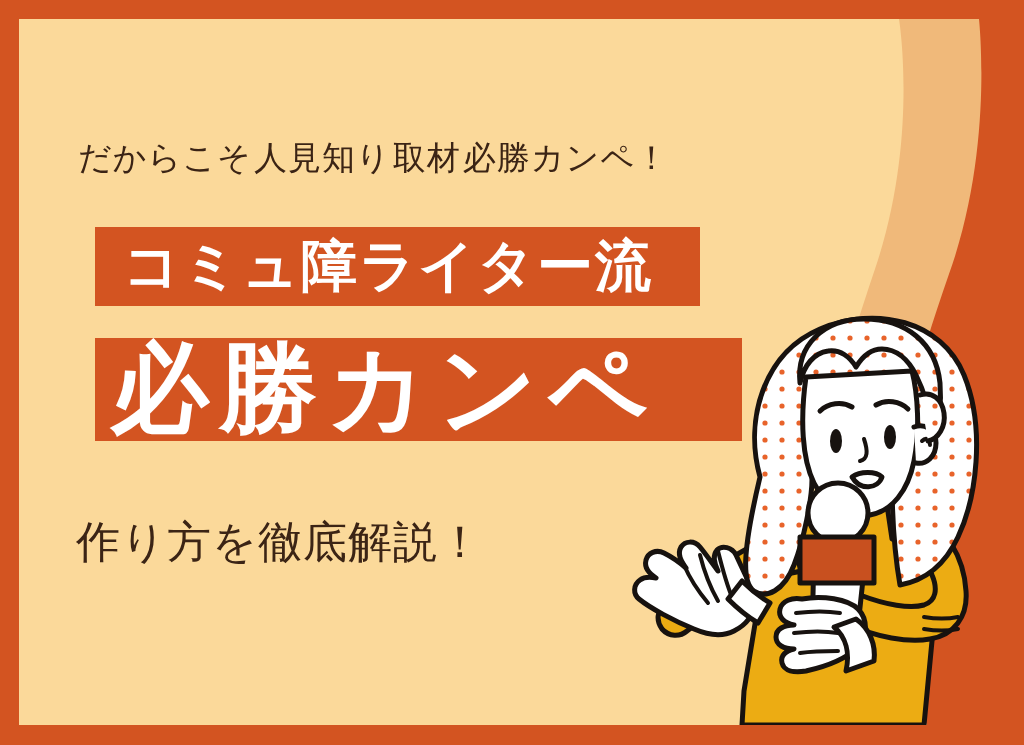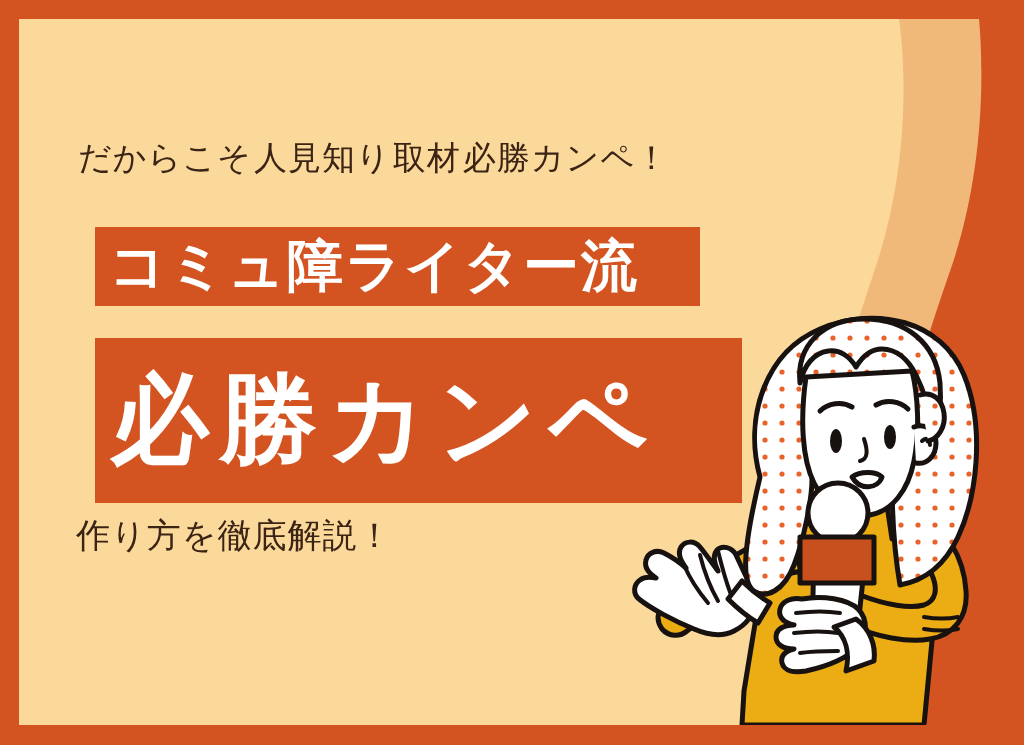--- a/index.html
+++ b/index.html
@@ -66,36 +66,36 @@
     color:#ffffff;
     display:flex;
     align-items:center;
   }
   .band-1{
     left:19px;top:208px;
     width:605px;height:79px;
     font-size:56px;
     font-weight:bold;
     letter-spacing:2px;
-    padding-left:14px;
+    padding-left:28px;
     box-sizing:border-box;
   }
   .band-2{
     left:19px;top:319px;
-    width:647px;height:165px;
+    width:647px;height:103px;
     font-size:98px;
     font-weight:bold;
     letter-spacing:10px;
     padding-left:16px;
     box-sizing:border-box;
   }
   .tagline{
     position:absolute;
     left:0;top:494px;
-    font-size:34px;
+    font-size:44px;
     letter-spacing:1px;
     color:#3B2415;
     font-weight:500;
     white-space:nowrap;
   }
   
   .illustration{
     position:absolute;
     left:605px;top:280px;
     width:381px;height:426px;

